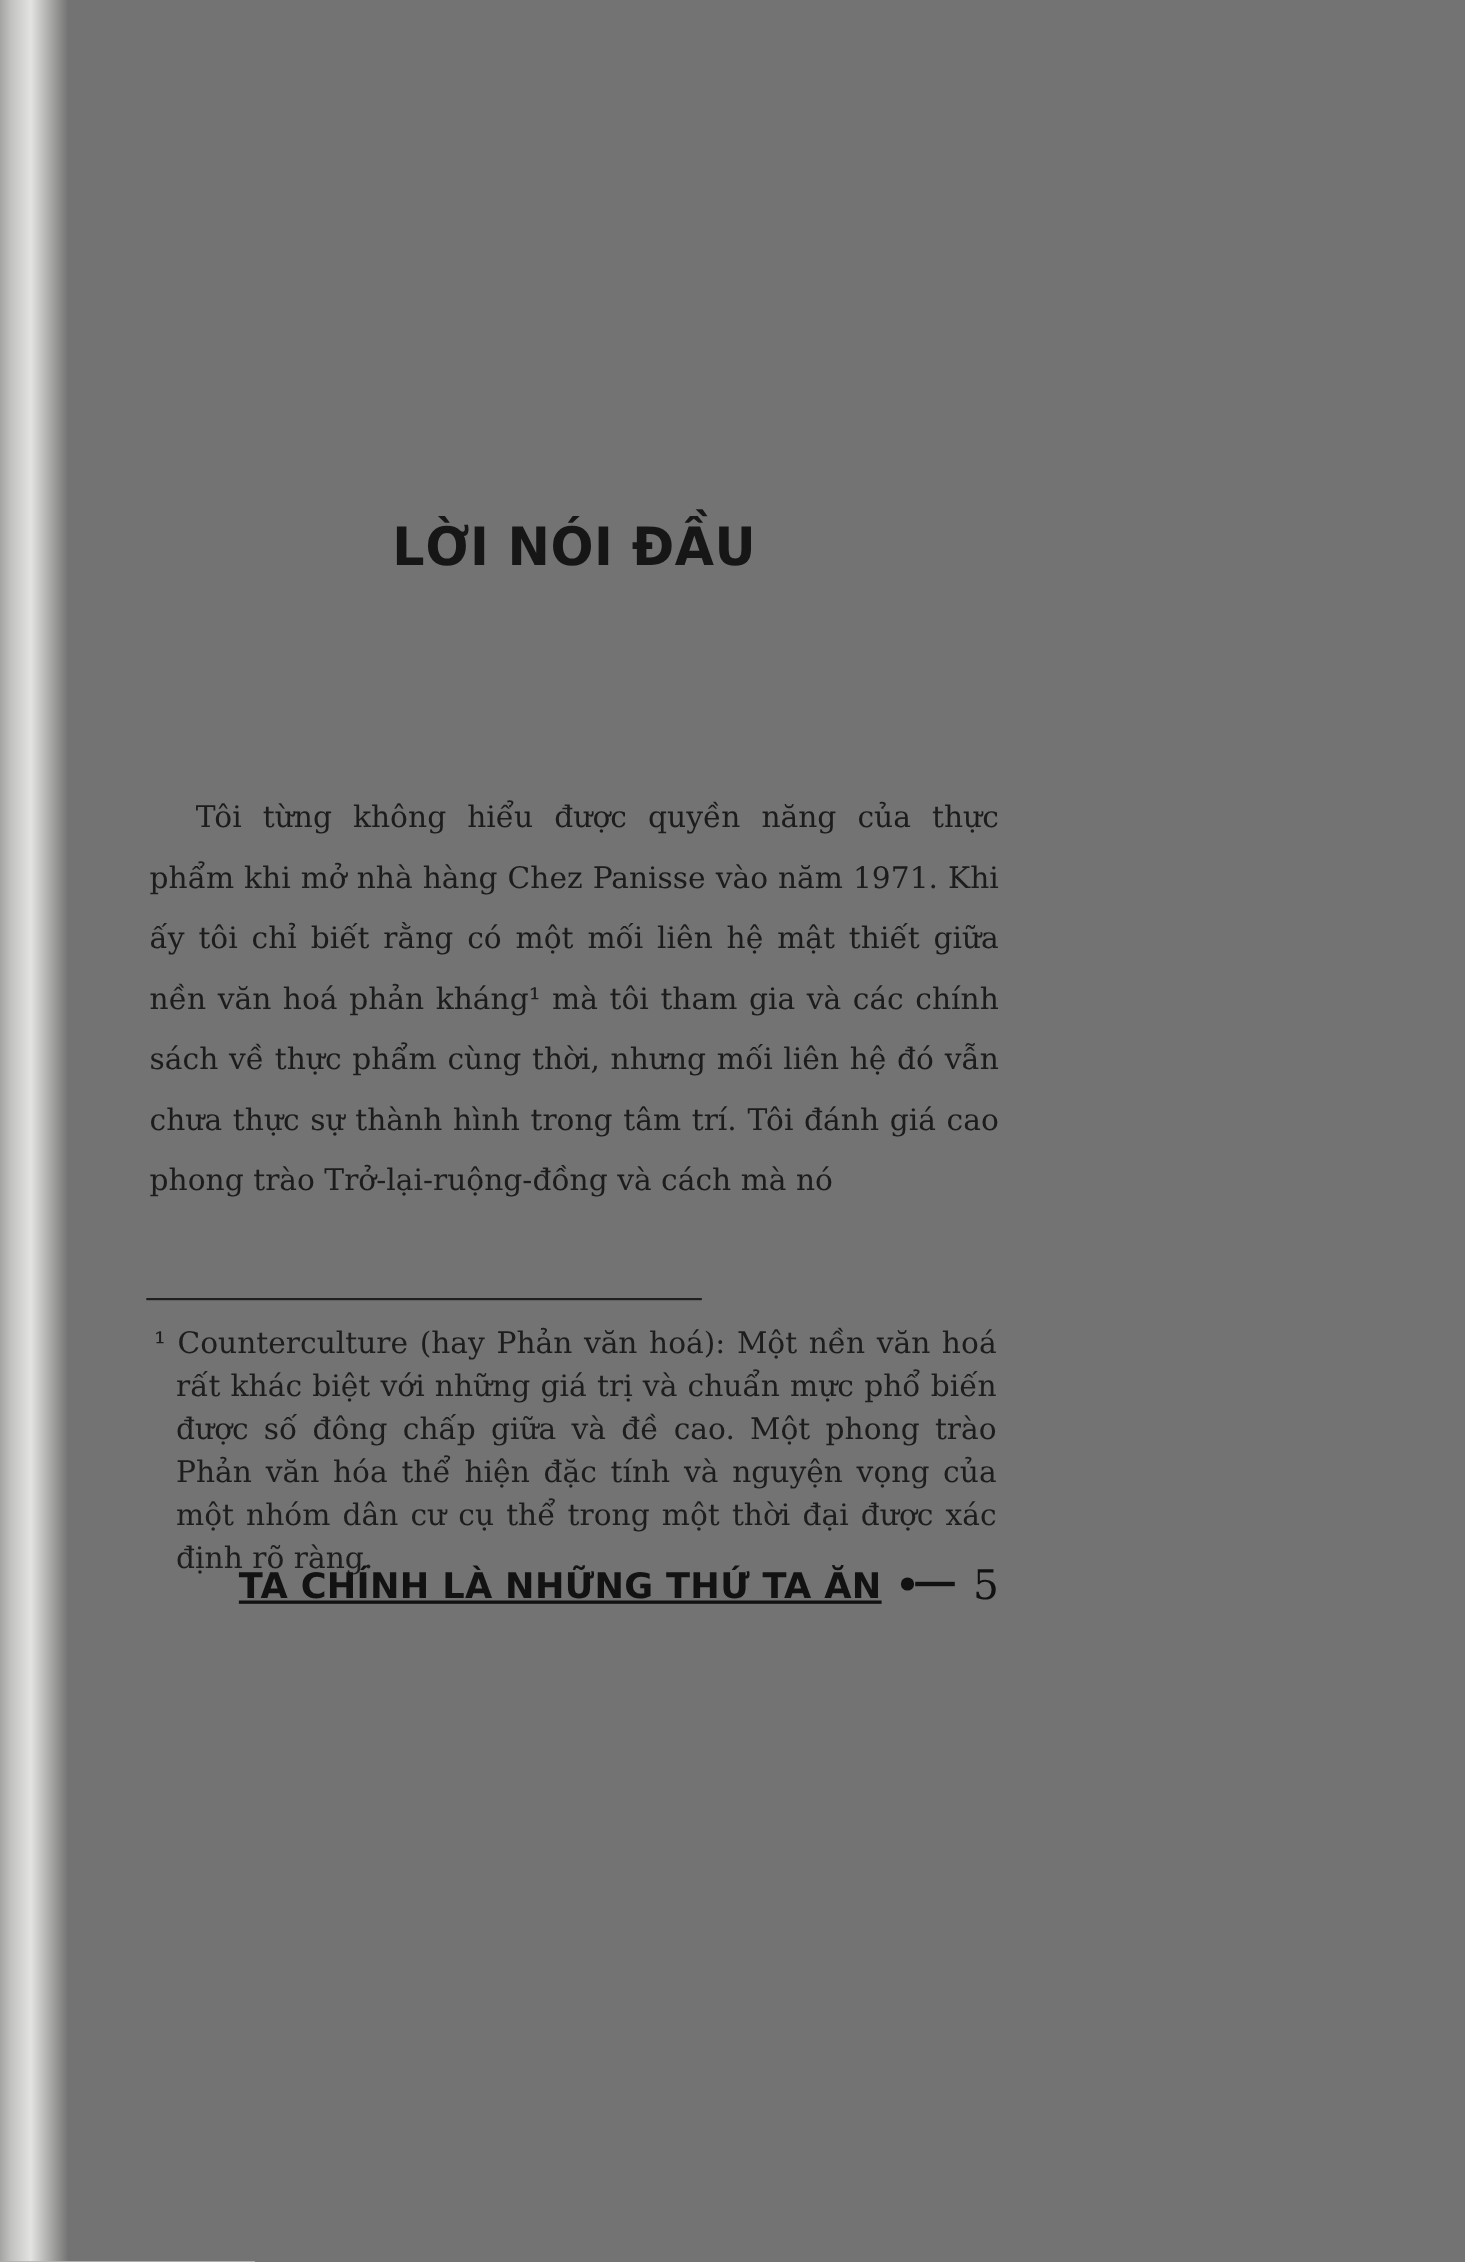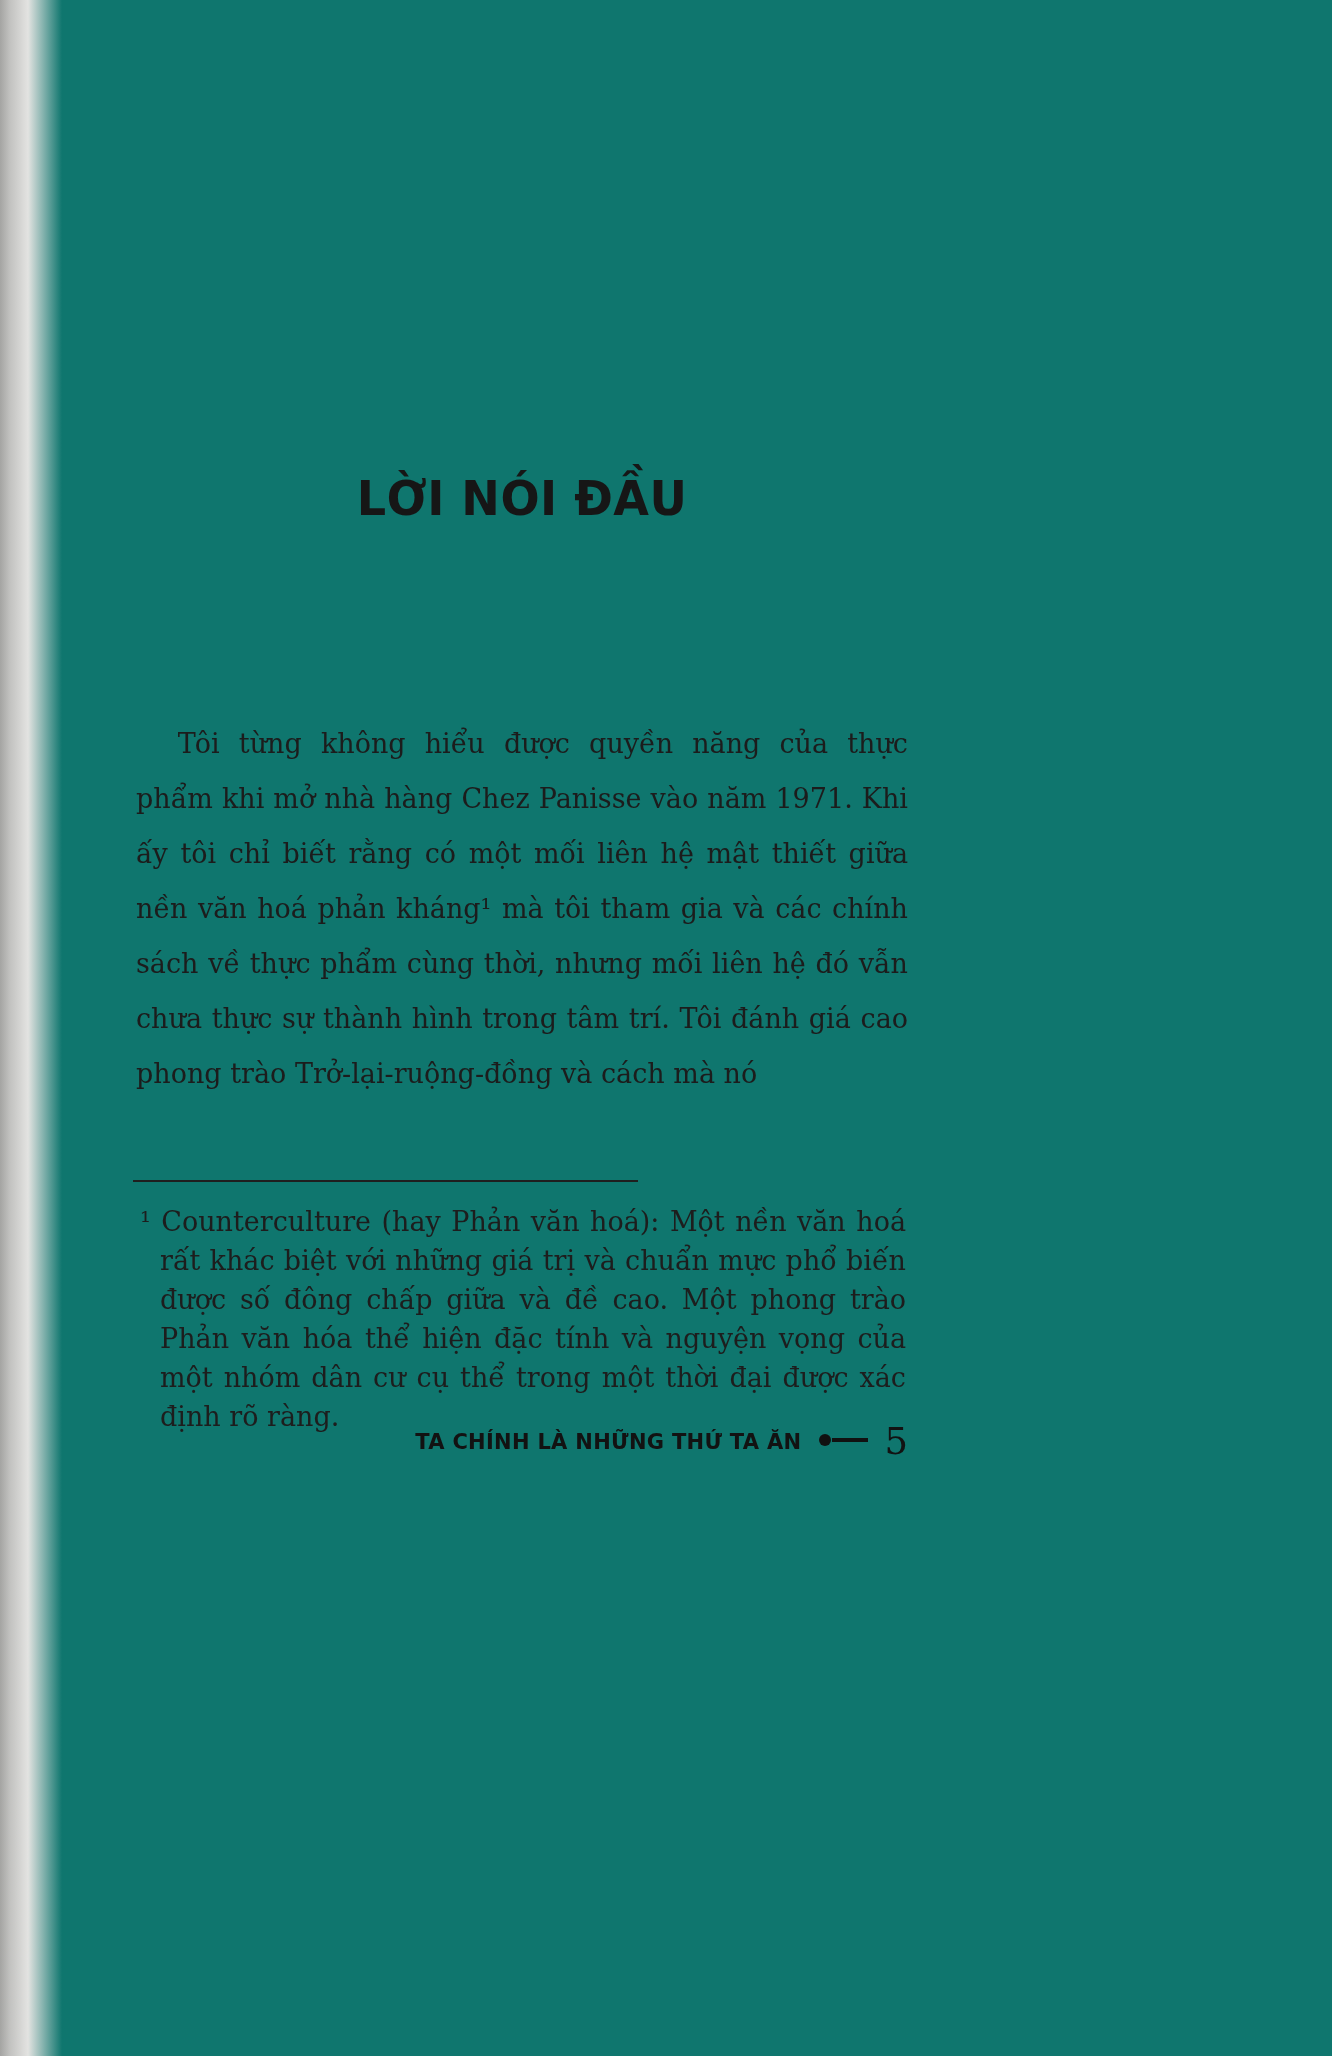--- a/index.html
+++ b/index.html
@@ -10,21 +10,21 @@
     width: 1332px;
     height: 2056px;
     position: relative;
     background: #fafaf8;
     overflow: hidden;
     font-family: "DejaVu Serif", "Liberation Serif", serif;
   }
   .page {
     position: absolute;
     inset: 0;
-    background: #0f766e;
+    background: #737373;
   }
   
   .edge-shadow {
     position: absolute;
     left: 0;
     top: 0;
     bottom: 0;
     width: 70px;
     background: linear-gradient(to right,
       #a4a4a2 0px,
@@ -89,23 +89,24 @@
     top: 1420px;
     left: 136px;
     width: 772px;
     text-align: right;
     white-space: nowrap;
     color: #121212;
   }
   .running-title {
     font-family: "DejaVu Sans", "Liberation Sans", sans-serif;
     font-weight: 700;
-    font-size: 21px;
+    font-size: 32px;
     letter-spacing: 0.3px;
     vertical-align: middle;
+    text-decoration: underline;
   }
   .ornament {
     display: inline-flex;
     align-items: center;
     margin: 0 16px 0 18px;
     vertical-align: middle;
     position: relative;
     top: -2px;
   }
   .ornament .dot {

